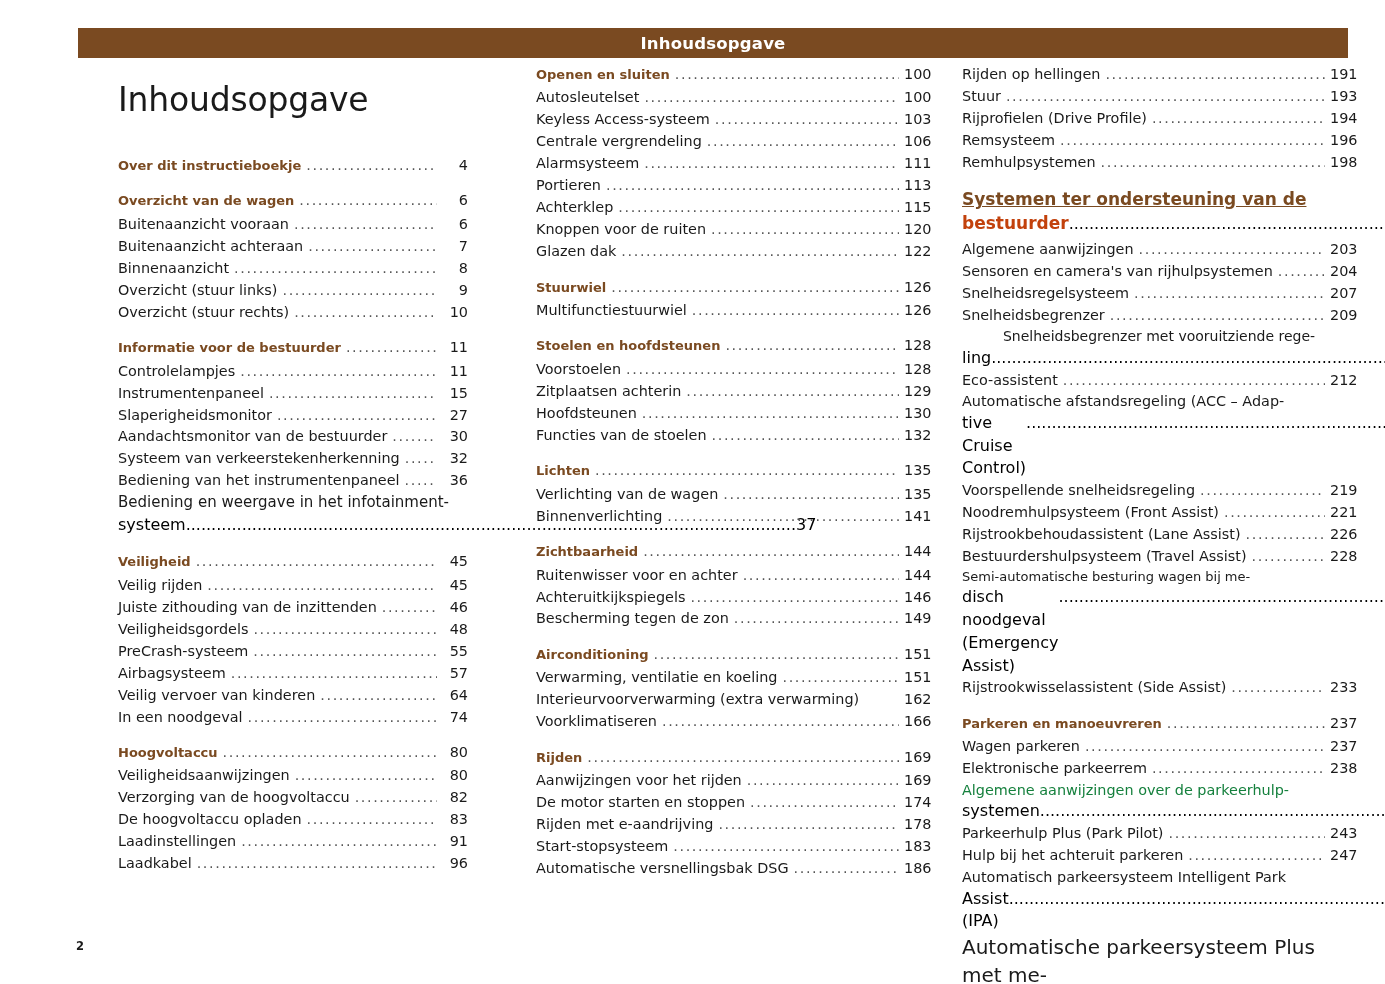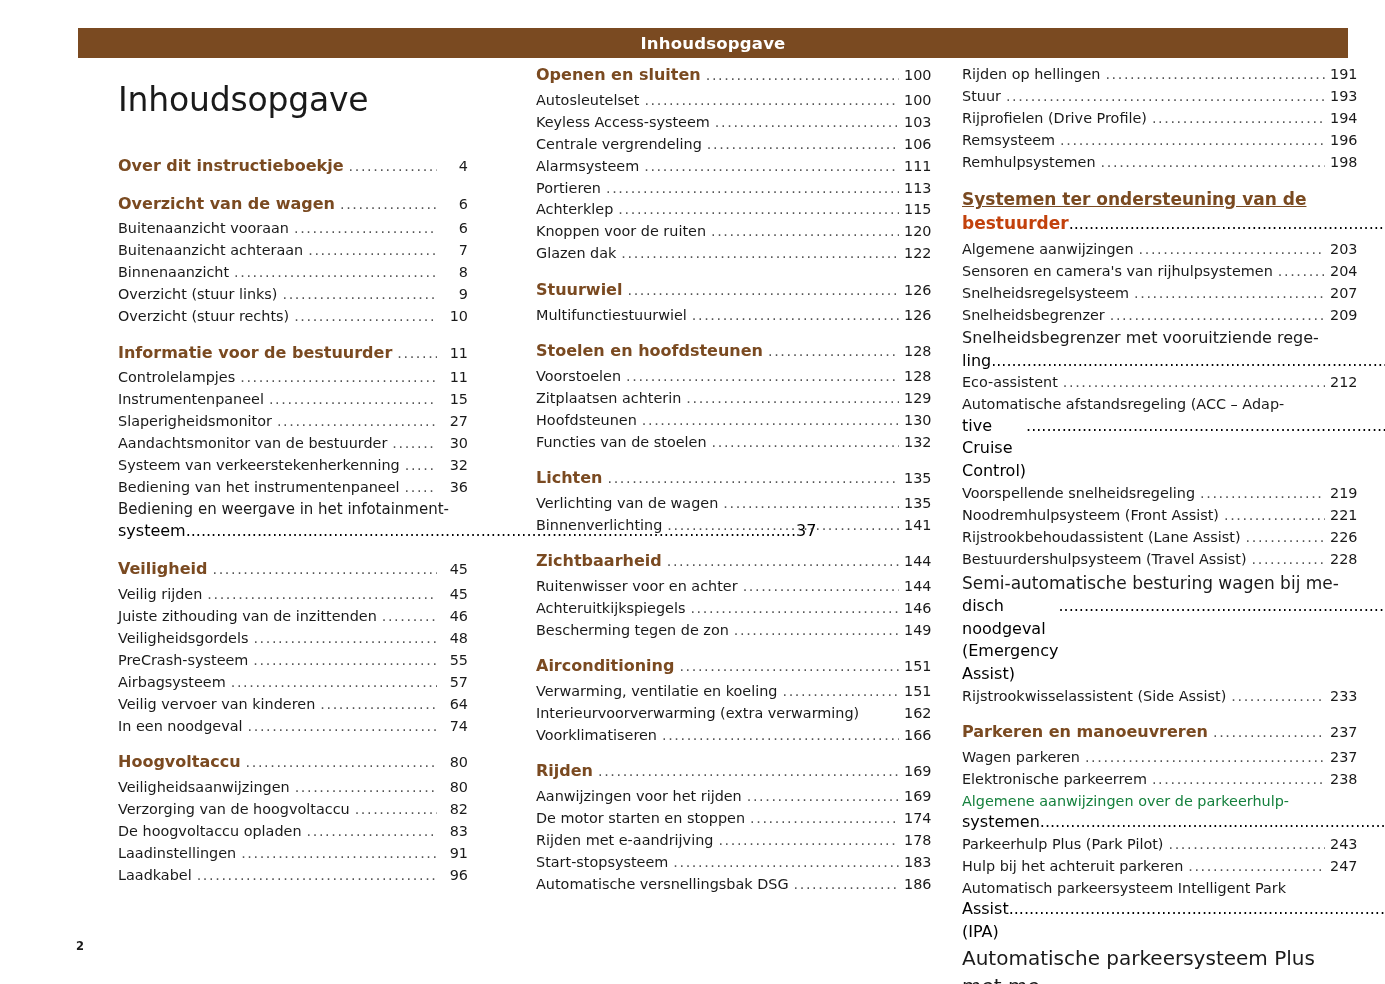--- a/index.html
+++ b/index.html
@@ -82,21 +82,21 @@
   .entry .page-no {
     white-space: nowrap;
     font-size: 14.4px;
     color: #1a1a1a;
     text-align: right;
     min-width: 26px;
   }
   .entry.head .label {
     color: #7a4a21;
     font-weight: bold;
-    font-size: 16px;
+    font-size: 13px;
   }
   .entry.head .page-no {
     font-weight: normal;
     color: #1a1a1a;
     font-size: 14.4px;
   }
   .entry.head {
     margin-top: 15px;
     margin-bottom: 3px;
   }
@@ -509,21 +509,21 @@
             <span class="label">Snelheidsregelsysteem</span>
             <span class="dots">........................................................................................................................</span>
             <span class="page-no">207</span>
           </div>
           <div class="entry">
             <span class="label">Snelheidsbegrenzer</span>
             <span class="dots">........................................................................................................................</span>
             <span class="page-no">209</span>
           </div>
           <div>
-            <div class="" style="font-size: 16px; color: rgb(26, 26, 26); line-height: 1.42;">Snelheidsbegrenzer met vooruitziende rege-</div>
+            <div class="" style="font-size: 14px; color: rgb(26, 26, 26); line-height: 1.42; text-align: center;">Snelheidsbegrenzer met vooruitziende rege-</div>
             <div class="cont-line">
               <span class="label">ling</span>
               <span class="dots">........................................................................................................................</span>
             </div>
           </div>
           <div class="entry">
             <span class="label">Eco-assistent</span>
             <span class="dots">........................................................................................................................</span>
             <span class="page-no">212</span>
           </div>
@@ -548,21 +548,21 @@
             <span class="label">Rijstrookbehoudassistent (Lane Assist)</span>
             <span class="dots">........................................................................................................................</span>
             <span class="page-no">226</span>
           </div>
           <div class="entry">
             <span class="label">Bestuurdershulpsysteem (Travel Assist)</span>
             <span class="dots">........................................................................................................................</span>
             <span class="page-no">228</span>
           </div>
           <div>
-            <div class="" style="font-size: 17px; color: rgb(26, 26, 26); line-height: 1.42;">Semi-automatische besturing wagen bij me-</div>
+            <div class="" style="font-size: 13px; color: rgb(26, 26, 26); line-height: 1.42;">Semi-automatische besturing wagen bij me-</div>
             <div class="cont-line">
               <span class="label">disch noodgeval (Emergency Assist)</span>
               <span class="dots">........................................................................................................................</span>
             </div>
           </div>
           <div class="entry">
             <span class="label">Rijstrookwisselassistent (Side Assist)</span>
             <span class="dots">........................................................................................................................</span>
             <span class="page-no">233</span>
           </div>

